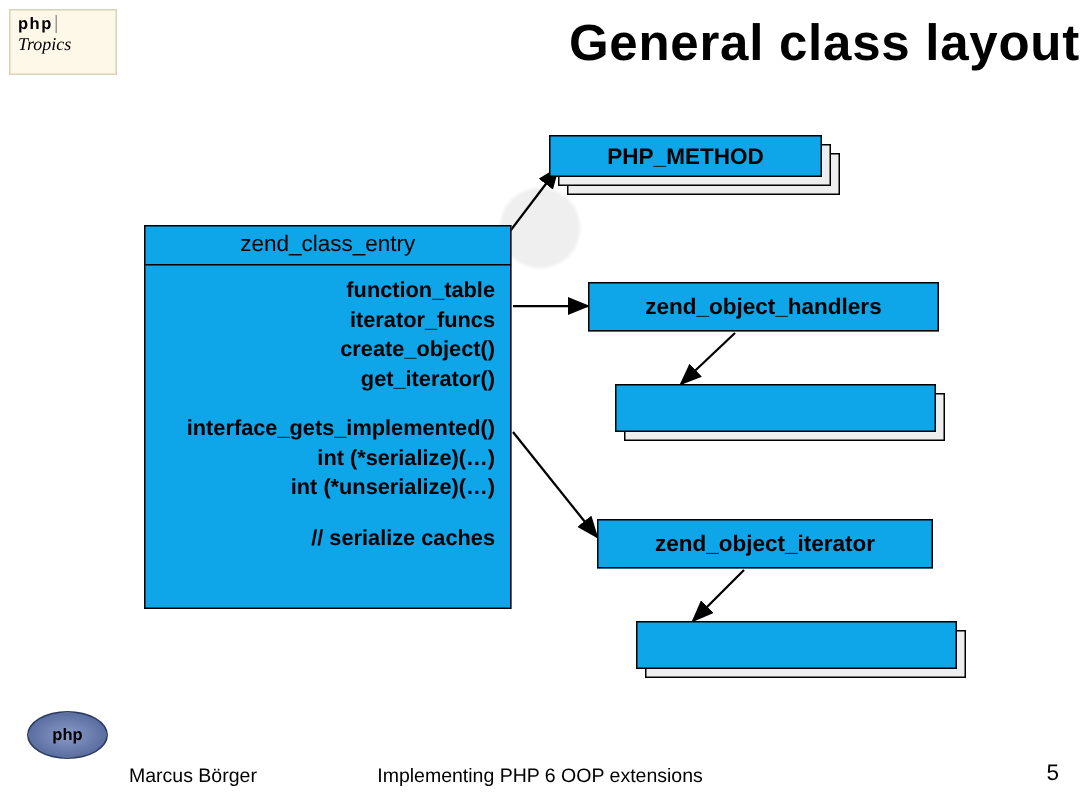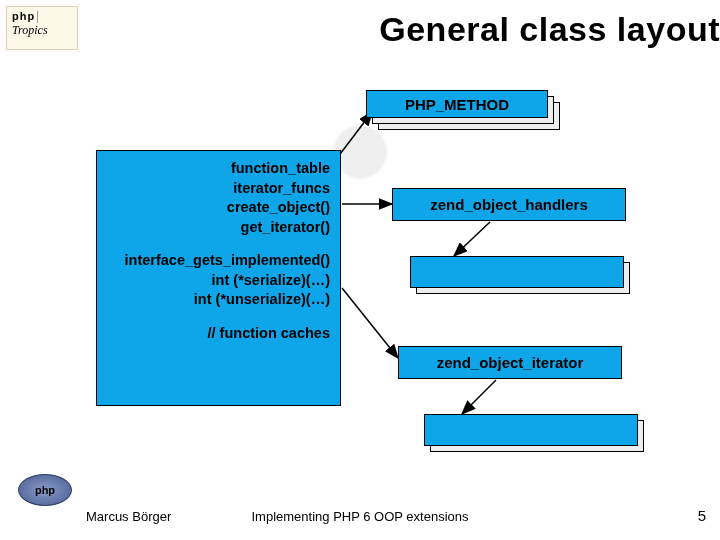--- a/index.html
+++ b/index.html
@@ -191,31 +191,32 @@
     <line x1="496" y1="290" x2="462" y2="324" stroke="#000" stroke-width="1.5" marker-end="url(#arrowhead)"></line>
   </svg>
 
   <div class="stackcard php-method-s2"></div>
   <div class="stackcard php-method-s1"></div>
   <div class="box php-method">
     <span>PHP_METHOD</span>
   </div>
 
   <div class="box zce">
+    <div class="zce-header">zend_class_entry</div>
     <div class="zce-body">
       <div>function_table</div>
       <div>iterator_funcs</div>
       <div>create_object()</div>
       <div>get_iterator()</div>
       <div class="gap"></div>
       <div>interface_gets_implemented()</div>
       <div>int (*serialize)(…)</div>
       <div>int (*unserialize)(…)</div>
       <div class="gap"></div>
-      <div>// function caches</div>
+      <div>// serialize caches</div>
     </div>
   </div>
 
   <div class="box handlers">
     <span>zend_object_handlers</span>
   </div>
 
   <div class="stackcard small-stack-a-s1"></div>
   <div class="box small-stack-a"></div>
 

